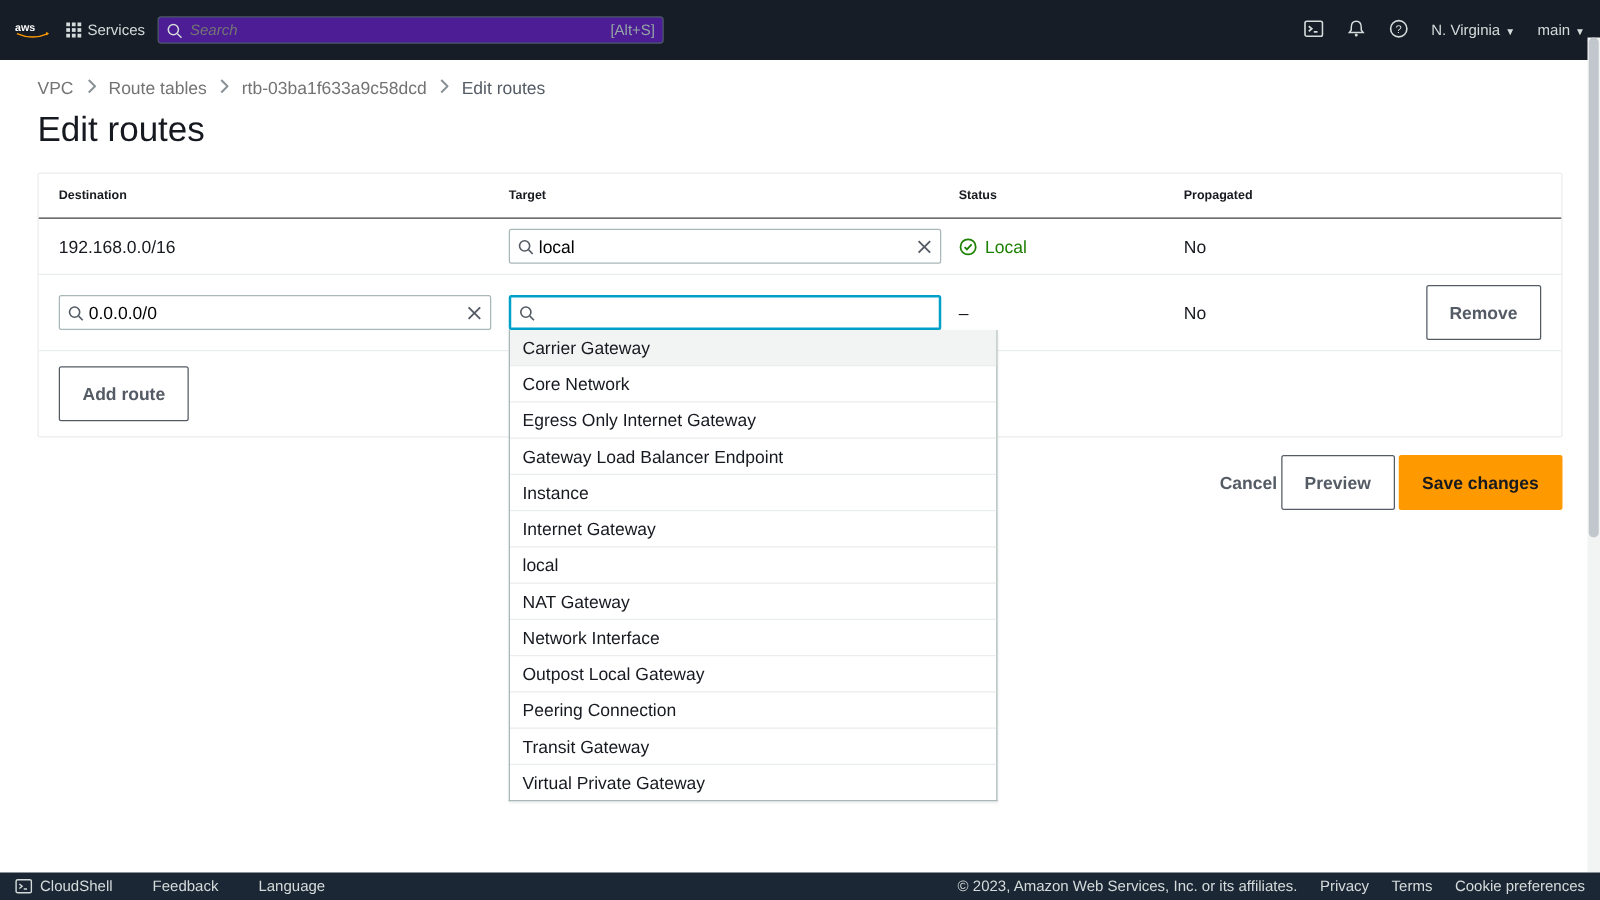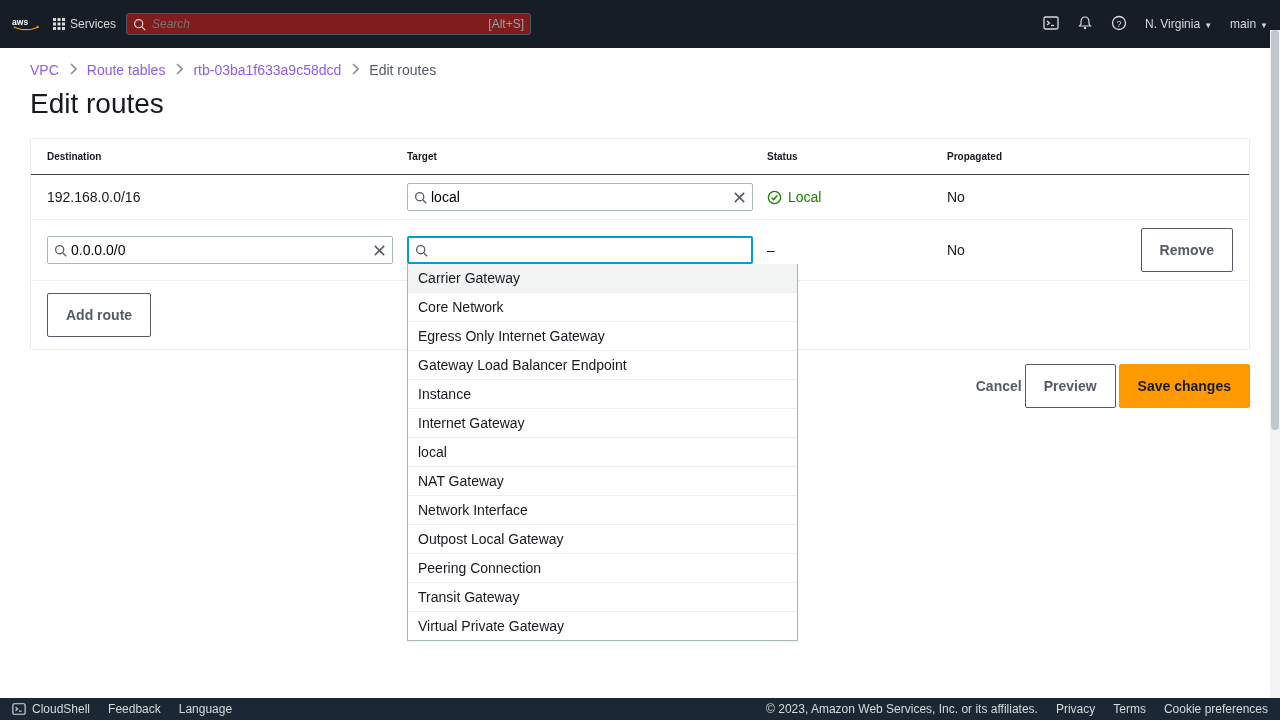--- a/index.html
+++ b/index.html
@@ -3,31 +3,31 @@
 <meta charset="utf-8">
 <style>
   * { box-sizing: border-box; margin: 0; padding: 0; font-family: "Amazon Ember", "Helvetica Neue", Arial, sans-serif; }
   body { width: 1280px; height: 720px; overflow: hidden; background: #fff; color: #16191f; position: relative; }
 
   
   .nav { height: 48px; background: #161d26; display: flex; align-items: center; padding: 0 12px; color: #d5dbdb; font-size: 12px; }
   .nav .aws-logo { width: 28px; margin-right: 12px; }
   .nav .grid-icon { display: flex; align-items: center; margin-right: 4px; }
   .nav .services { margin-right: 10px; }
-  .nav .search-wrap { position: relative; display: flex; align-items: center; background: #7f1d1d; border: 1px solid #4b5a68; border-radius: 3px; height: 22px; width: 405px; padding: 0 6px; }
+  .nav .search-wrap { position: relative; display: flex; align-items: center; background: #4c1d95; border: 1px solid #4b5a68; border-radius: 3px; height: 22px; width: 405px; padding: 0 6px; }
   .nav .search-wrap svg { flex: none; }
   .nav .search-wrap input { flex: 1; background: transparent; border: 0; outline: 0; color: #d5dbdb; font-size: 12px; font-style: italic; margin-left: 6px; }
   .nav .search-wrap .kbd { color: #95a5a6; font-size: 12px; }
   .nav .spacer { flex: 1; }
   .nav .right { display: flex; align-items: center; gap: 18px; }
   .nav .caret { font-size: 8px; margin-left: 4px; }
 
   
   .crumbs { display: flex; align-items: center; gap: 10px; padding: 14px 30px 4px; font-size: 14px; }
-  .crumbs a { color: #8b5cf6; text-decoration: none; }
+  .crumbs a { color: #737373; text-decoration: none; }
   .crumbs .sep { color: #879196; }
   .crumbs .last { color: #545b64; }
 
   h1.page-title { font-size: 28px; font-weight: 400; padding: 6px 30px 18px; }
 
   
   .panel-wrap { padding: 0 30px; }
   .panel { border: 1px solid #eaeded; border-radius: 2px; }
   .thead, .trow { display: grid; grid-template-columns: 360px 360px 180px 120px auto; align-items: center; padding: 0 16px; }
   .thead { height: 36px; font-size: 10px; font-weight: 700; border-bottom: 1px solid #404040; }
@@ -52,21 +52,21 @@
   .dropdown .opt { padding: 6px 10px; font-size: 14px; border-top: 1px solid #eaeded; cursor: pointer; }
   .dropdown .opt:first-child { border-top: 0; }
   .dropdown .opt.hl { background: #f2f3f3; }
 
   .actions { display: flex; justify-content: flex-end; gap: 3px; padding: 14px 30px; }
 
   .cursor-ptr { position: absolute; left: 463px; top: 266px; pointer-events: none; }
 
   
   .footer { position: absolute; left: 0; right: 0; bottom: 0; height: 22px; background: #1b2735; color: #d5dbdb; font-size: 12px; display: flex; align-items: center; padding: 0 12px; }
-  .footer .fl { display: flex; align-items: flex-start; gap: 18px; }
+  .footer .fl { display: flex; align-items: flex-start; gap: 32px; }
   .footer .spacer { flex: 1; }
   .footer .fr { display: flex; align-items: center; gap: 18px; }
 
   
   .vscroll { position: absolute; right: 0; top: 30px; bottom: 22px; width: 10px; background: #f2f3f3; }
   .vscroll .thumb { position: absolute; left: 1px; right: 1px; top: 0; height: 400px; background: #c1c7cd; border-radius: 4px; }
 </style>
 </head>
 <body>
 

